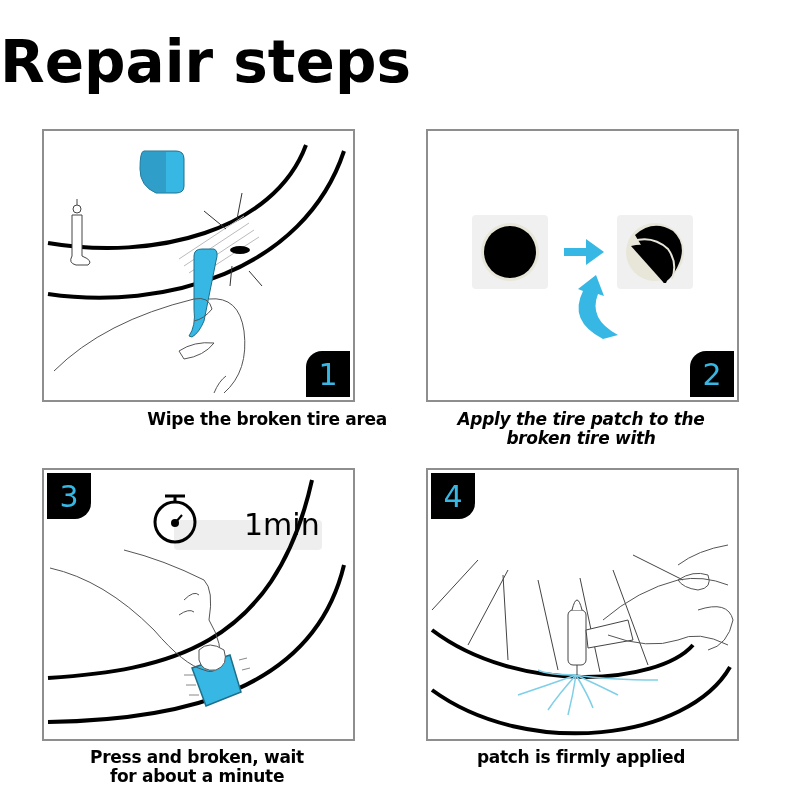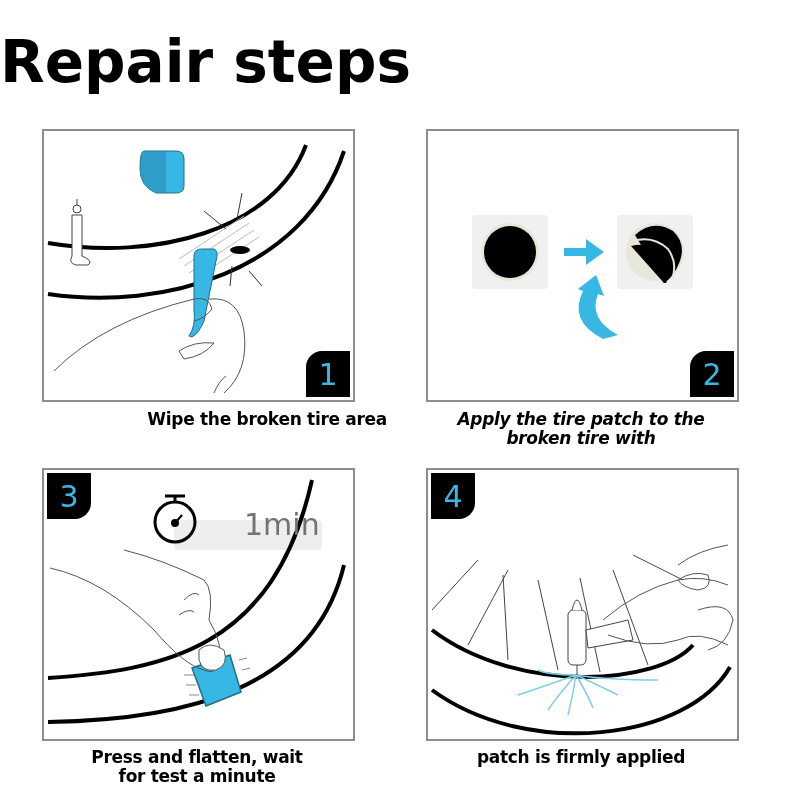--- a/index.html
+++ b/index.html
@@ -39,21 +39,21 @@
     .c3 { left: 7px; top: 748px; }
     .c4 { left: 391px; top: 748px; }
     .timer-label {
       position: absolute; left: 152px; top: 28px; height: 52px;
       display: flex; align-items: center; gap: 6px;
     }
     .timer-bg {
       position: absolute; left: 130px; top: 50px; width: 148px; height: 30px; background: #eeeeee; border-radius: 4px;
     }
     .timer-text {
-      font-family: "DejaVu Sans", sans-serif; font-size: 30px; color: #737373; position: relative;
+      font-family: "DejaVu Sans", sans-serif; font-size: 30px; color: #000000; position: relative;
     }
   </style>
 </head>
 <body>
 
 <div class="title">Repair steps</div>
 
 <div class="panel p1">
   <svg class="art" viewBox="0 0 309 269">
 
@@ -162,22 +162,22 @@
       <path d="M135 145 Q145 138 150 142"></path>
     </g>
   </svg>
   <div class="timer-label">
     <span style="width:42px;display:inline-block"></span>
     <span class="timer-text">1min</span>
   </div>
   <div class="badge tl">3</div>
 </div>
 <div class="caption c3">
-  <span>Press and flatten, wait</span>
-  <span>for test a minute</span>
+  <span>Press and broken, wait</span>
+  <span>for about a minute</span>
 </div>
 
 <div class="panel p4">
   <svg class="art" viewBox="0 0 309 269">
 
     <g stroke="#444" stroke-width="1">
       <line x1="4" y1="140" x2="50" y2="90"></line>
       <line x1="40" y1="175" x2="80" y2="100"></line>
       <line x1="80" y1="190" x2="75" y2="105"></line>
       <line x1="130" y1="200" x2="110" y2="110"></line>

